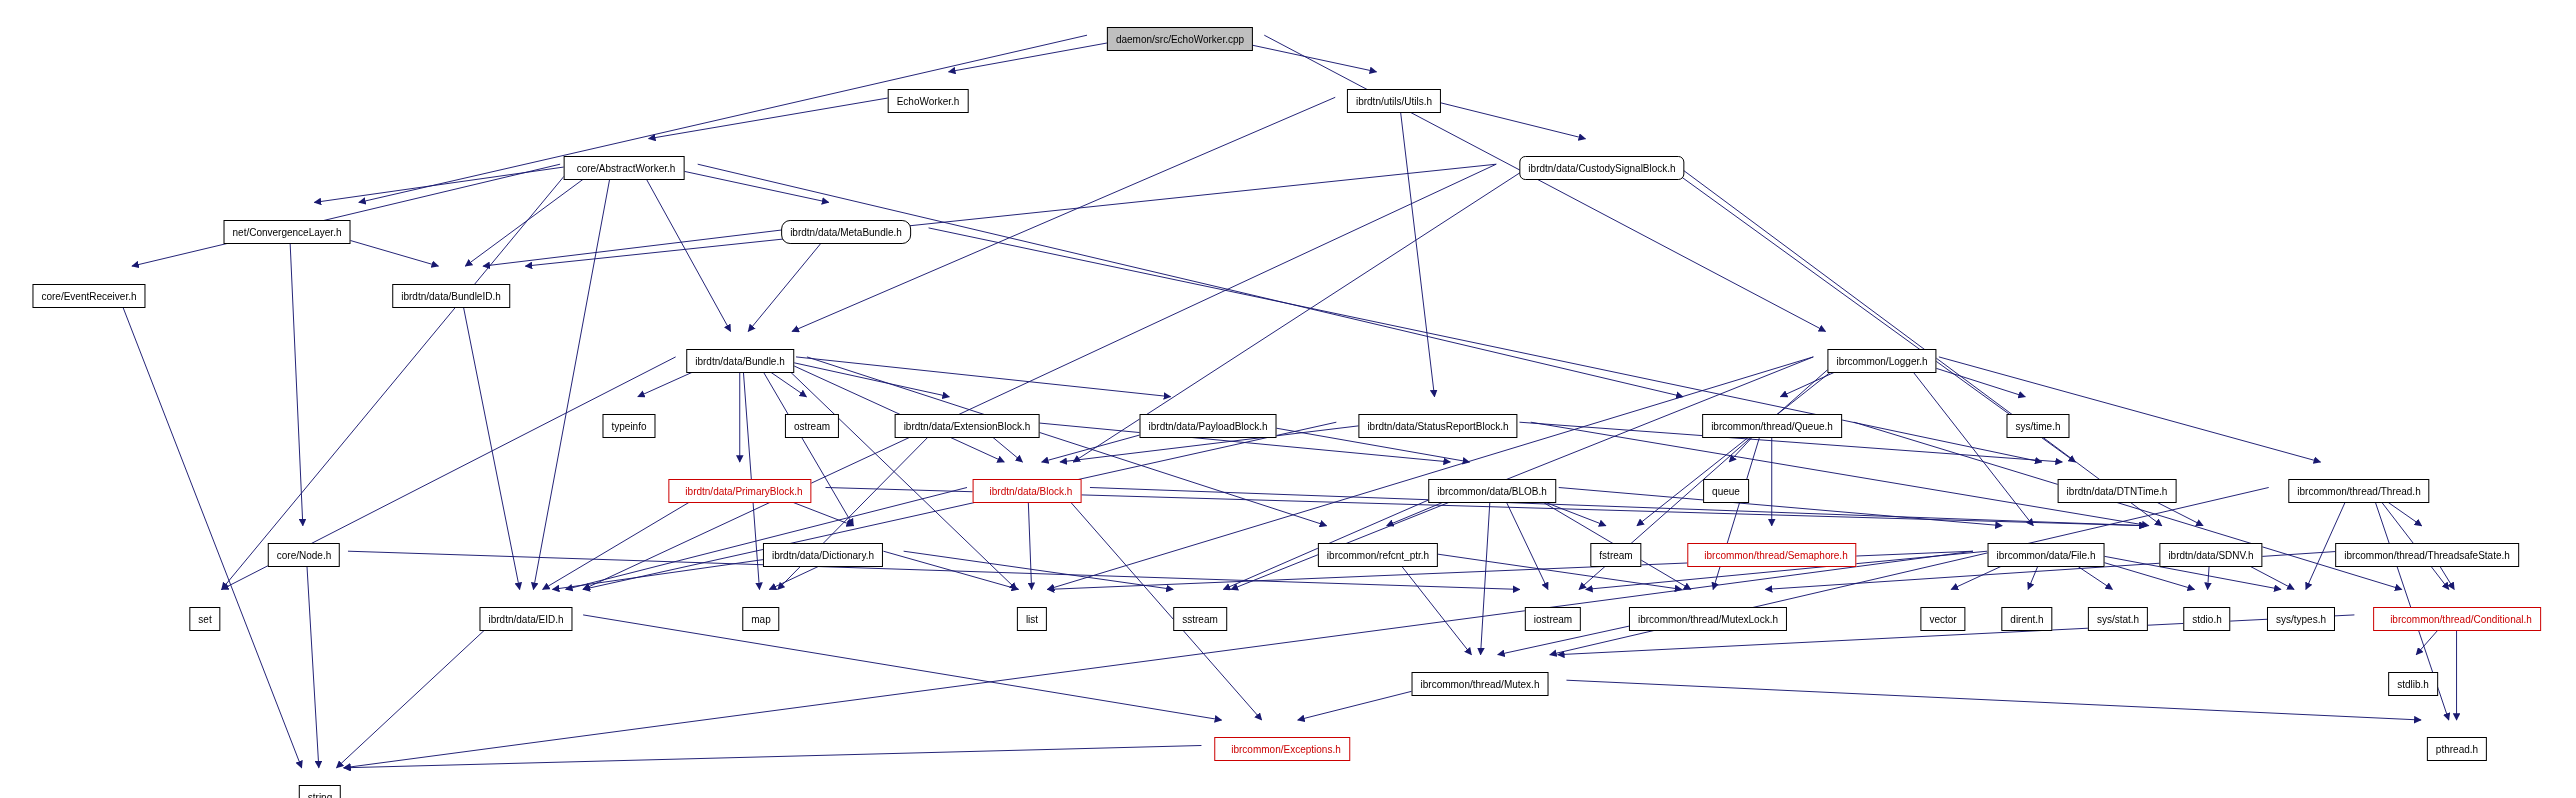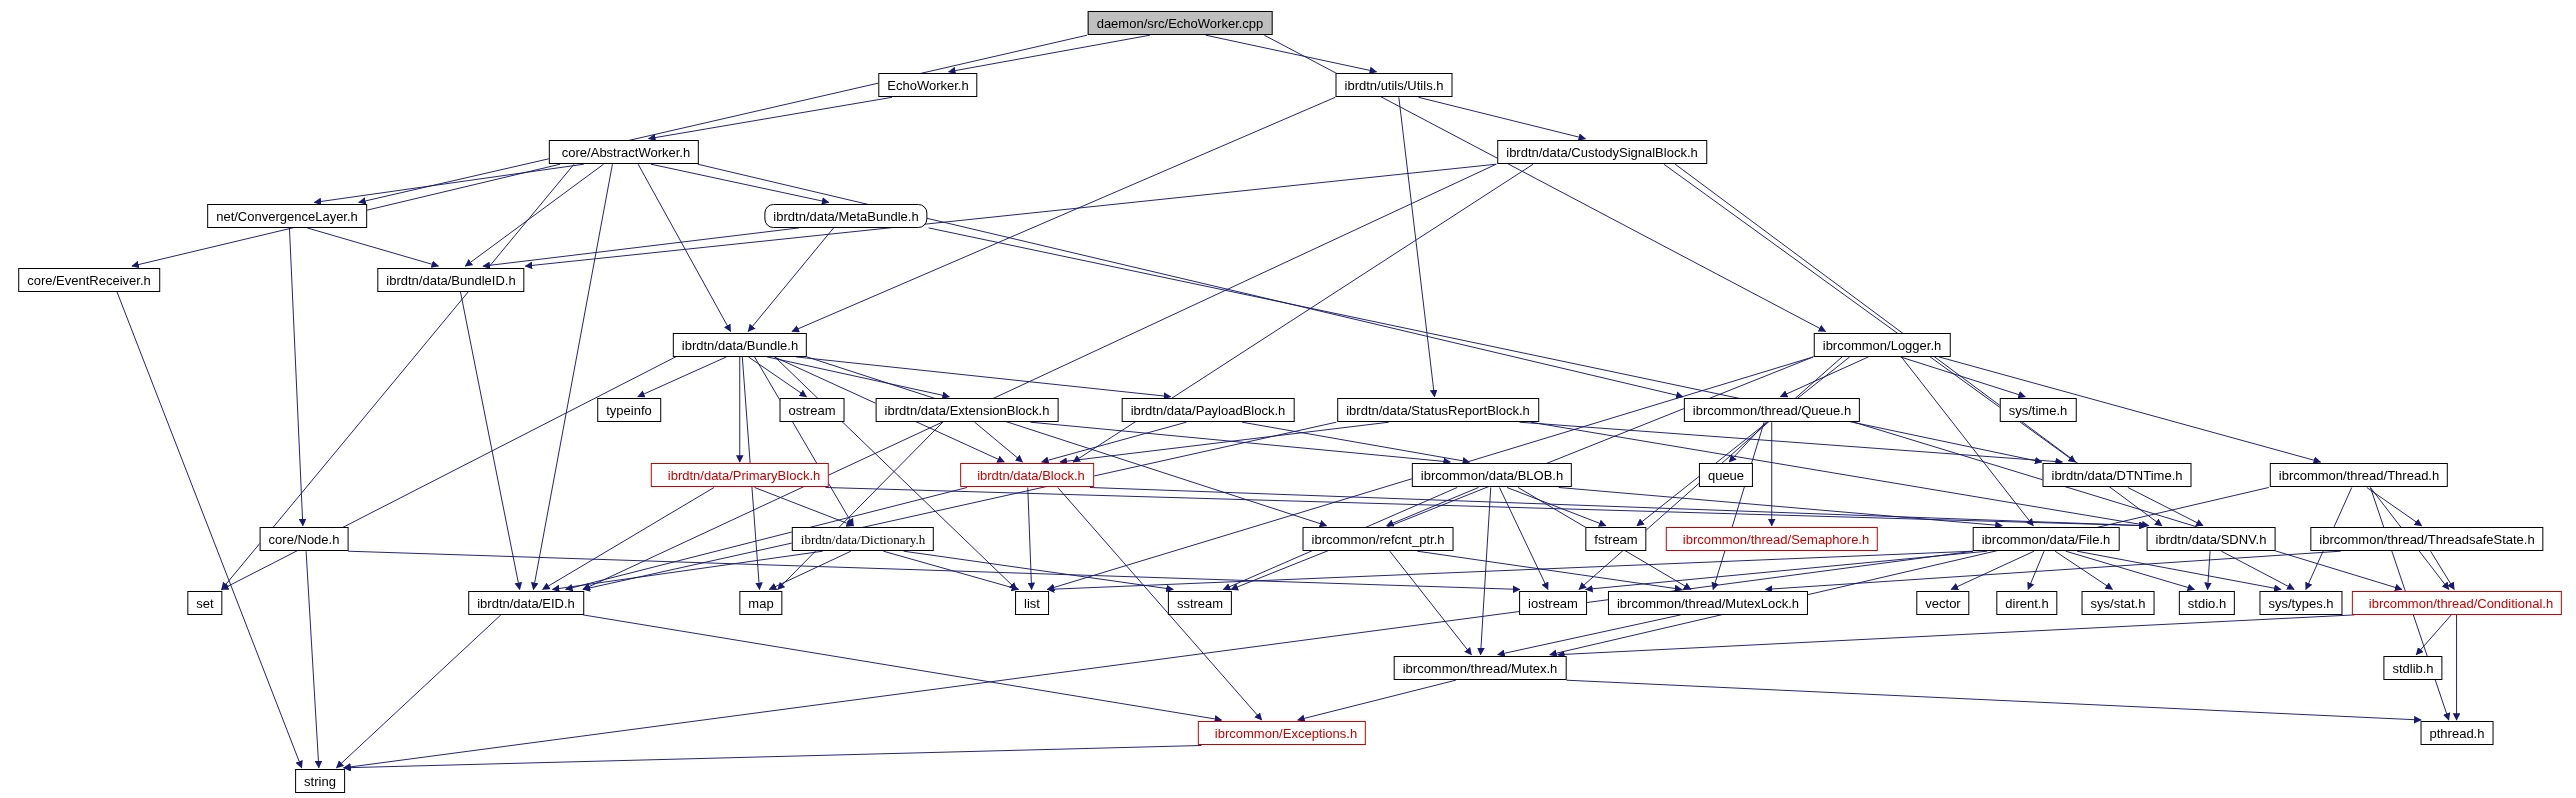--- a/index.html
+++ b/index.html
@@ -30,26 +30,27 @@
     stroke-width: 1.2;
     fill: none;
   }
   .node {
     position: absolute;
     transform: translateX(-50%);
     z-index: 2;
     background: #ffffff;
     border: 0.8px solid var(--node-border, #000000);
     color: var(--node-text, #000000);
-    font-size: 13px;
+    font-size: 10px;
     line-height: 19px;
     padding: 1.6px 8px;
     white-space: nowrap;
     text-align: center;
     cursor: pointer;
+    margin-top: 16px;
   }
   .node.main {
     background: var(--highlight-bg, #bfbfbf);
   }
   .node.red {
     border-color: var(--red-color, #ff0000);
     color: var(--red-color, #cc0000);
     padding-left: 16px;
   }
 </style>
@@ -173,42 +174,42 @@
         <line x1="1828.2" y1="854.0" x2="1629.8" y2="904.0" class="edge" marker-end="url(#arrow)"></line>
         <line x1="1967.2" y1="854.0" x2="3040.3" y2="904.0" class="edge" marker-end="url(#arrow)"></line>
         <line x1="1508.8" y1="936.0" x2="431.8" y2="964.0" class="edge" marker-end="url(#arrow)"></line>
       </g>
   </svg>
   <div>
       <div class="node main" style="left: 1180px; top: 11px;">daemon/src/EchoWorker.cpp</div>
       <div class="node" style="left: 928px; top: 73px;">EchoWorker.h</div>
       <div class="node" style="left: 1394px; top: 73px;">ibrdtn/utils/Utils.h</div>
       <div class="node" style="left: 624px; top: 140px; padding-left: 12px;">core/AbstractWorker.h</div>
-      <div class="node" style="left: 1602px; top: 140px;">ibrdtn/data/CustodySignalBlock.h</div>
+      <div class="node" style="left: 1602px; top: 140px; border-radius: 6px;">ibrdtn/data/CustodySignalBlock.h</div>
       <div class="node" style="left: 287px; top: 204px;">net/ConvergenceLayer.h</div>
       <div class="node" style="left: 846px; top: 204px; border-radius: 9px;">ibrdtn/data/MetaBundle.h</div>
       <div class="node" style="left: 89px; top: 268px;">core/EventReceiver.h</div>
       <div class="node" style="left: 451px; top: 268px;">ibrdtn/data/BundleID.h</div>
       <div class="node" style="left: 740px; top: 333px;">ibrdtn/data/Bundle.h</div>
       <div class="node" style="left: 1882px; top: 333px;">ibrcommon/Logger.h</div>
       <div class="node" style="left: 629px; top: 398px;">typeinfo</div>
       <div class="node" style="left: 812px; top: 398px;">ostream</div>
       <div class="node" style="left: 967px; top: 398px;">ibrdtn/data/ExtensionBlock.h</div>
       <div class="node" style="left: 1208px; top: 398px;">ibrdtn/data/PayloadBlock.h</div>
       <div class="node" style="left: 1438px; top: 398px;">ibrdtn/data/StatusReportBlock.h</div>
       <div class="node" style="left: 1772px; top: 398px;">ibrcommon/thread/Queue.h</div>
       <div class="node" style="left: 2038px; top: 398px;">sys/time.h</div>
       <div class="node red" style="left: 740px; top: 463px;">ibrdtn/data/PrimaryBlock.h</div>
       <div class="node red" style="left: 1027px; top: 463px;">ibrdtn/data/Block.h</div>
       <div class="node" style="left: 1492px; top: 463px;">ibrcommon/data/BLOB.h</div>
       <div class="node" style="left: 1726px; top: 463px;">queue</div>
       <div class="node" style="left: 2117px; top: 463px;">ibrdtn/data/DTNTime.h</div>
       <div class="node" style="left: 2359px; top: 463px;">ibrcommon/thread/Thread.h</div>
       <div class="node" style="left: 304px; top: 527px;">core/Node.h</div>
-      <div class="node" style="left: 863px; top: 527px; font-family: Liberation Serif, serif;">ibrdtn/data/Dictionary.h</div>
+      <div class="node" style="left: 823px; top: 527px;">ibrdtn/data/Dictionary.h</div>
       <div class="node" style="left: 1378px; top: 527px;">ibrcommon/refcnt_ptr.h</div>
       <div class="node" style="left: 1616px; top: 527px;">fstream</div>
       <div class="node red" style="left: 1772px; top: 527px;">ibrcommon/thread/Semaphore.h</div>
       <div class="node" style="left: 2046px; top: 527px;">ibrcommon/data/File.h</div>
       <div class="node" style="left: 2211px; top: 527px;">ibrdtn/data/SDNV.h</div>
       <div class="node" style="left: 2427px; top: 527px;">ibrcommon/thread/ThreadsafeState.h</div>
       <div class="node" style="left: 205px; top: 591px;">set</div>
       <div class="node" style="left: 526px; top: 591px;">ibrdtn/data/EID.h</div>
       <div class="node" style="left: 761px; top: 591px;">map</div>
       <div class="node" style="left: 1032px; top: 591px;">list</div>

